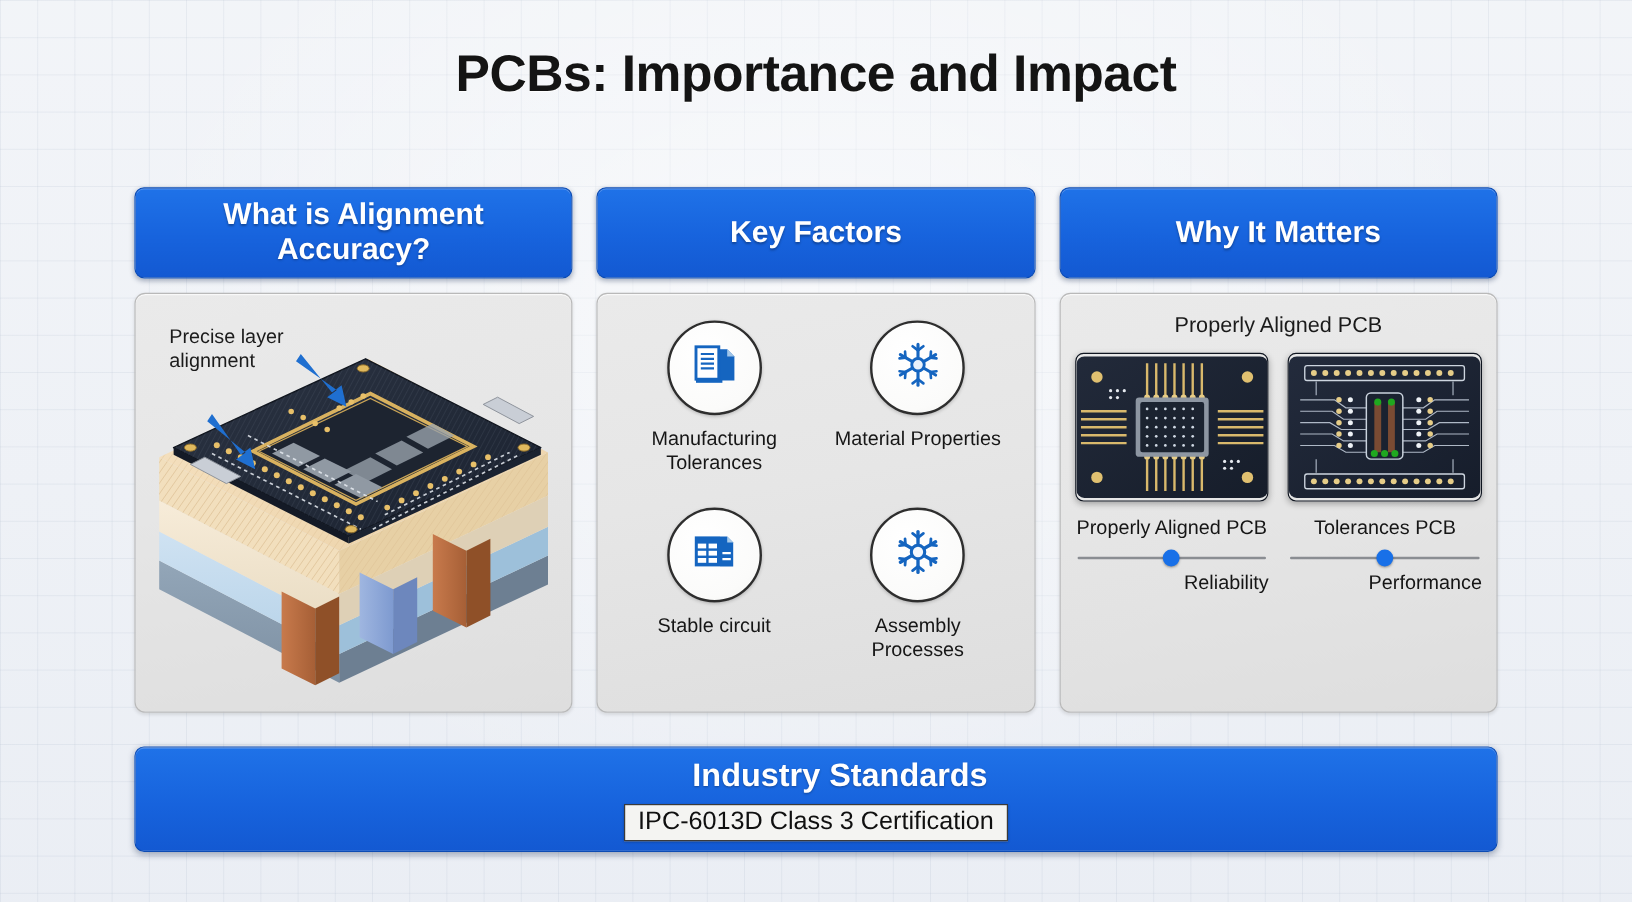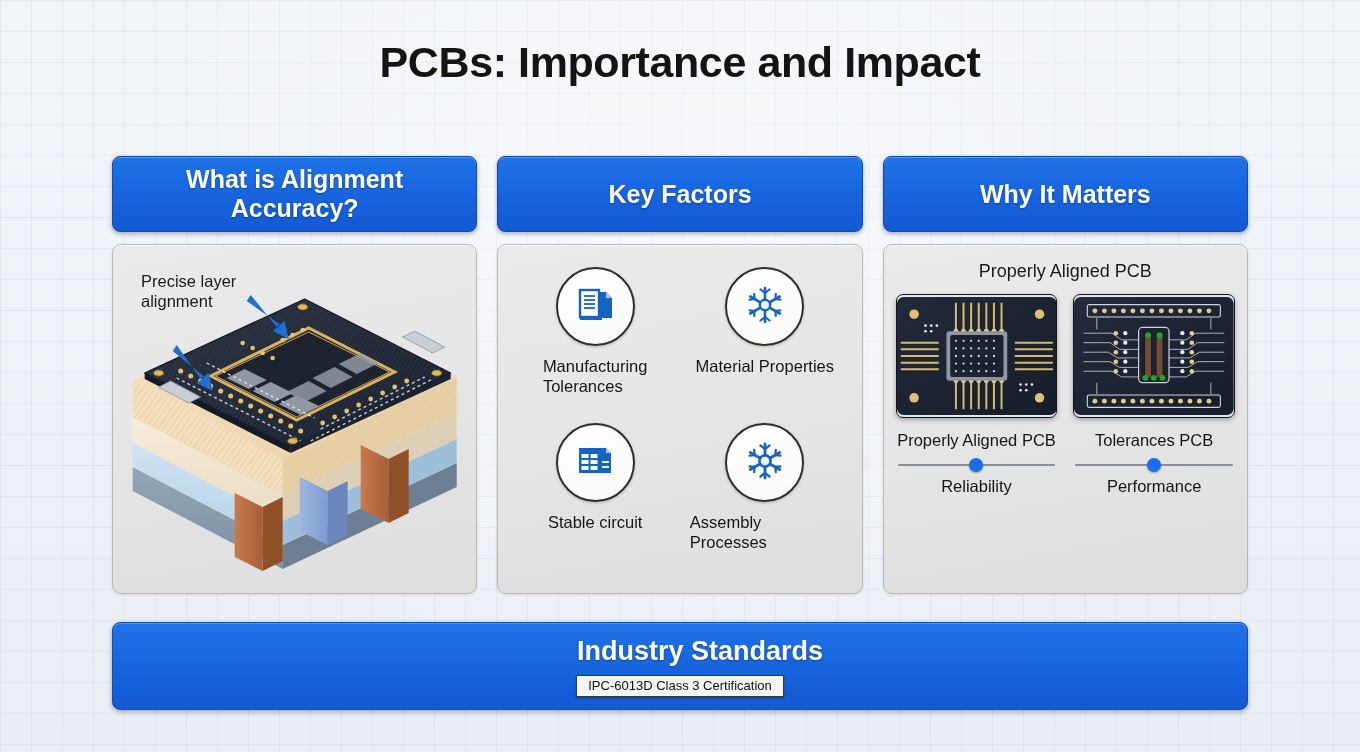--- a/index.html
+++ b/index.html
@@ -105,20 +105,21 @@
     border-radius: 50%;
     background: radial-gradient(circle at 38% 32%, #ffffff 0%, #fbfbfa 70%, #f2f2f0 100%);
     border: 2.5px solid #2e2e2e;
     display: flex; align-items: center; justify-content: center;
     box-shadow: 0 1px 3px rgba(0,0,0,0.22);
   }
   .factor-label {
     margin-top: 11px;
     font-size: 16.5px;
     color: #161616;
+    text-align: center;
     line-height: 1.2;
     max-width: 150px;
   }
 
   
   .compare { position: absolute; inset: 0; padding: 16px 12px 12px; }
   .compare-title {
     text-align: center;
     font-size: 18px;
     color: #1a1a1a;
@@ -144,21 +145,21 @@
   .slider-track {
     position: absolute; left: 2px; right: 2px; height: 2px;
     background: #8a8d92; border-radius: 2px;
   }
   .slider-thumb {
     position: absolute; left: 50%; transform: translateX(-50%);
     width: 14px; height: 14px; border-radius: 50%;
     background: #1870e8;
     box-shadow: 0 1px 2px rgba(0,0,0,0.35);
   }
-  .metric-sub { font-size: 16.5px; color: #151515; }
+  .metric-sub { font-size: 16.5px; color: #151515; text-align: right; }
 
   
   .banner {
     position: absolute;
     left: 112px; top: 622px;
     width: 1136px; height: 88px;
     border-radius: 8px;
     background: linear-gradient(180deg, #1f72e8 0%, #1763dd 55%, #1359d2 100%);
     border: 1px solid #0d4cb4;
     box-shadow: 0 2px 5px rgba(20,40,80,0.35), inset 0 1px 0 rgba(255,255,255,0.22);
@@ -169,21 +170,21 @@
   }
   .banner-title {
     color: #ffffff; font-size: 27px; font-weight: bold;
     text-shadow: 0 1px 2px rgba(0,0,0,0.32);
     margin-left: 40px;
   }
   .badge {
     background: #f4f4f2;
     border: 1px solid #3a3a3a;
     padding: 2px 11px 3px;
-    font-size: 13px;
+    font-size: 21px;
     color: #101010;
     box-shadow: 0 1px 2px rgba(0,0,0,0.3);
   }
 </style>
 </head>
 <body>
 
 <div class="sheen"></div>
 
 <div class="title">

